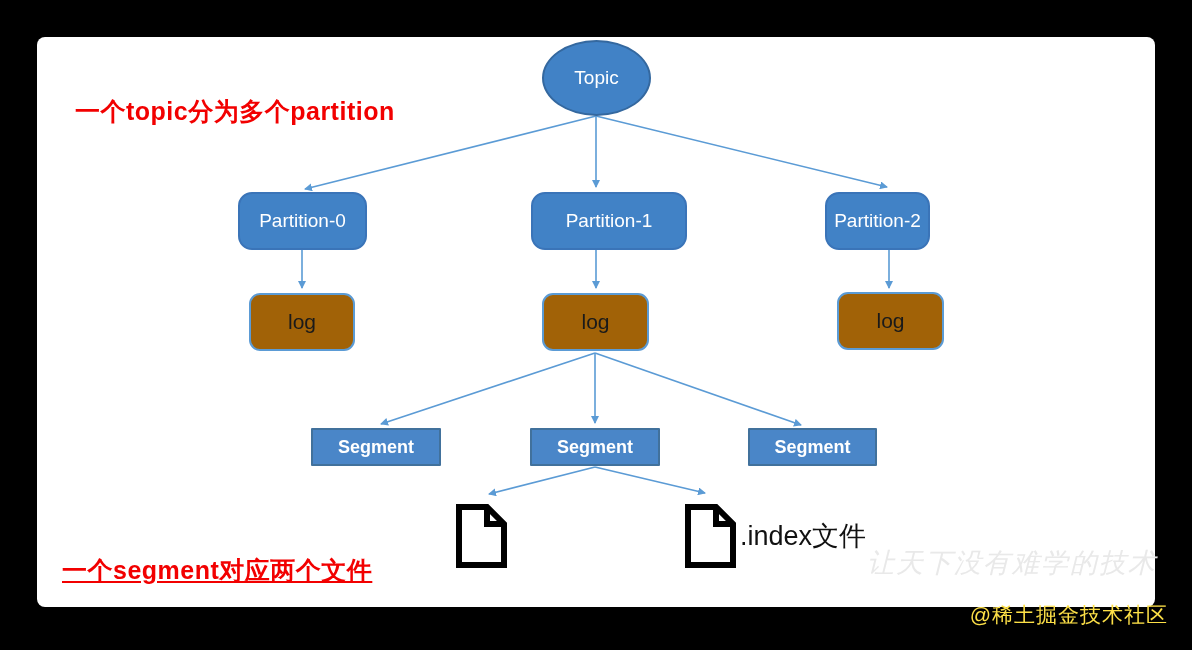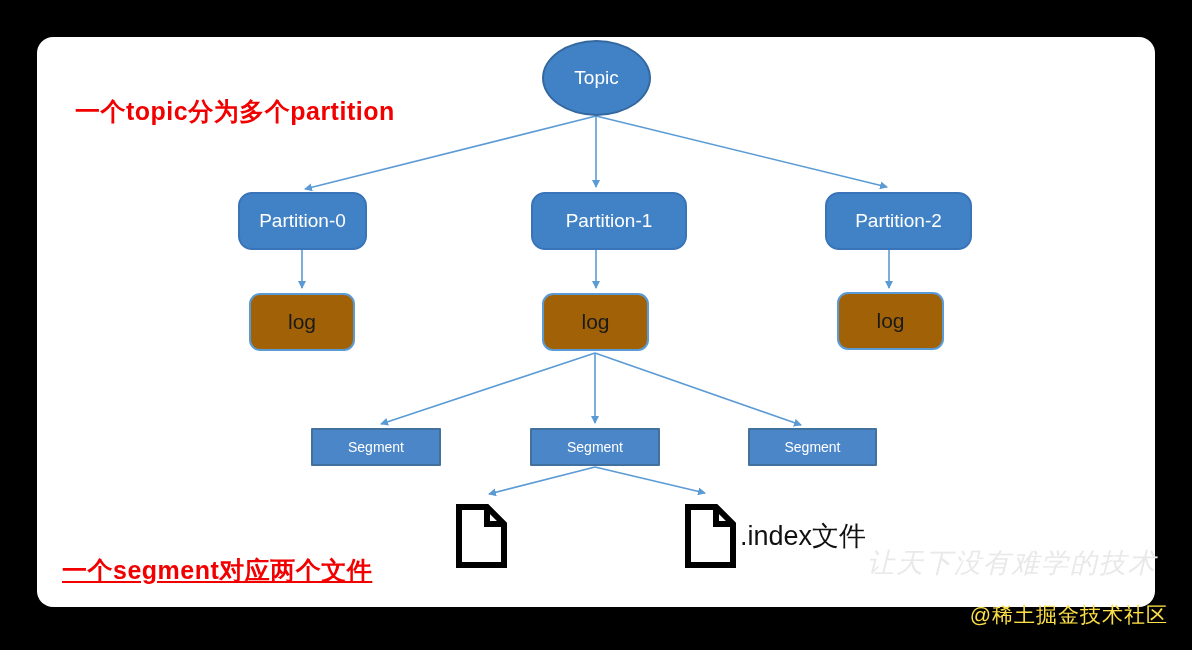--- a/index.html
+++ b/index.html
@@ -8,21 +8,21 @@
     background: #000;
     font-family: "Liberation Sans", sans-serif;
     position: relative;
     overflow: hidden;
   }
   .canvas {
     position: absolute;
     left: 37px; top: 37px;
     width: 1118px; height: 570px;
     background: #ffffff;
-    border-radius: 16px;
+    border-radius: 8px;
     padding-left: 36px;
   }
   .abs { position: absolute; }
 
   
   .connectors {
     position: absolute; left: 0; top: 0;
     width: 1118px; height: 570px;
     pointer-events: none;
   }
@@ -44,21 +44,21 @@
   .logbox {
     background: #a16207;
     border: 2px solid #5B9BD5;
     border-radius: 11px;
     color: #1a1a1a; font-size: 21px;
   }
   .segment {
     background: #4A86C8;
     border: 2px solid #41719C;
     border-radius: 1px;
-    color: #fff; font-size: 14px;
+    color: #fff; font-size: 18px; font-weight: bold;
   }
 
   .note {
     color: #F20000;
     font-size: 25px;
     font-weight: 600;
     letter-spacing: 0.5px;
     white-space: nowrap;
   }
   .filelabel {
@@ -115,21 +115,21 @@
   </div>
 
   <div class="abs note" style="left:38px; top:58px;">一个topic分为多个partition</div>
 
   <div class="abs node partition" style="left:201px; top:155px; width:129px; height:58px;">
     <span>Partition-0</span>
   </div>
   <div class="abs node partition" style="left:494px; top:155px; width:156px; height:58px;">
     <span>Partition-1</span>
   </div>
-  <div class="abs node partition" style="left:788px; top:155px; width:147px; height:58px;">
+  <div class="abs node partition" style="left:788px; top:155px; width:105px; height:58px;">
     <span>Partition-2</span>
   </div>
 
   <div class="abs node logbox" style="left:212px; top:256px; width:106px; height:58px;">
     <span>log</span>
   </div>
   <div class="abs node logbox" style="left:505px; top:256px; width:107px; height:58px;">
     <span>log</span>
   </div>
   <div class="abs node logbox" style="left:800px; top:255px; width:107px; height:58px;">

